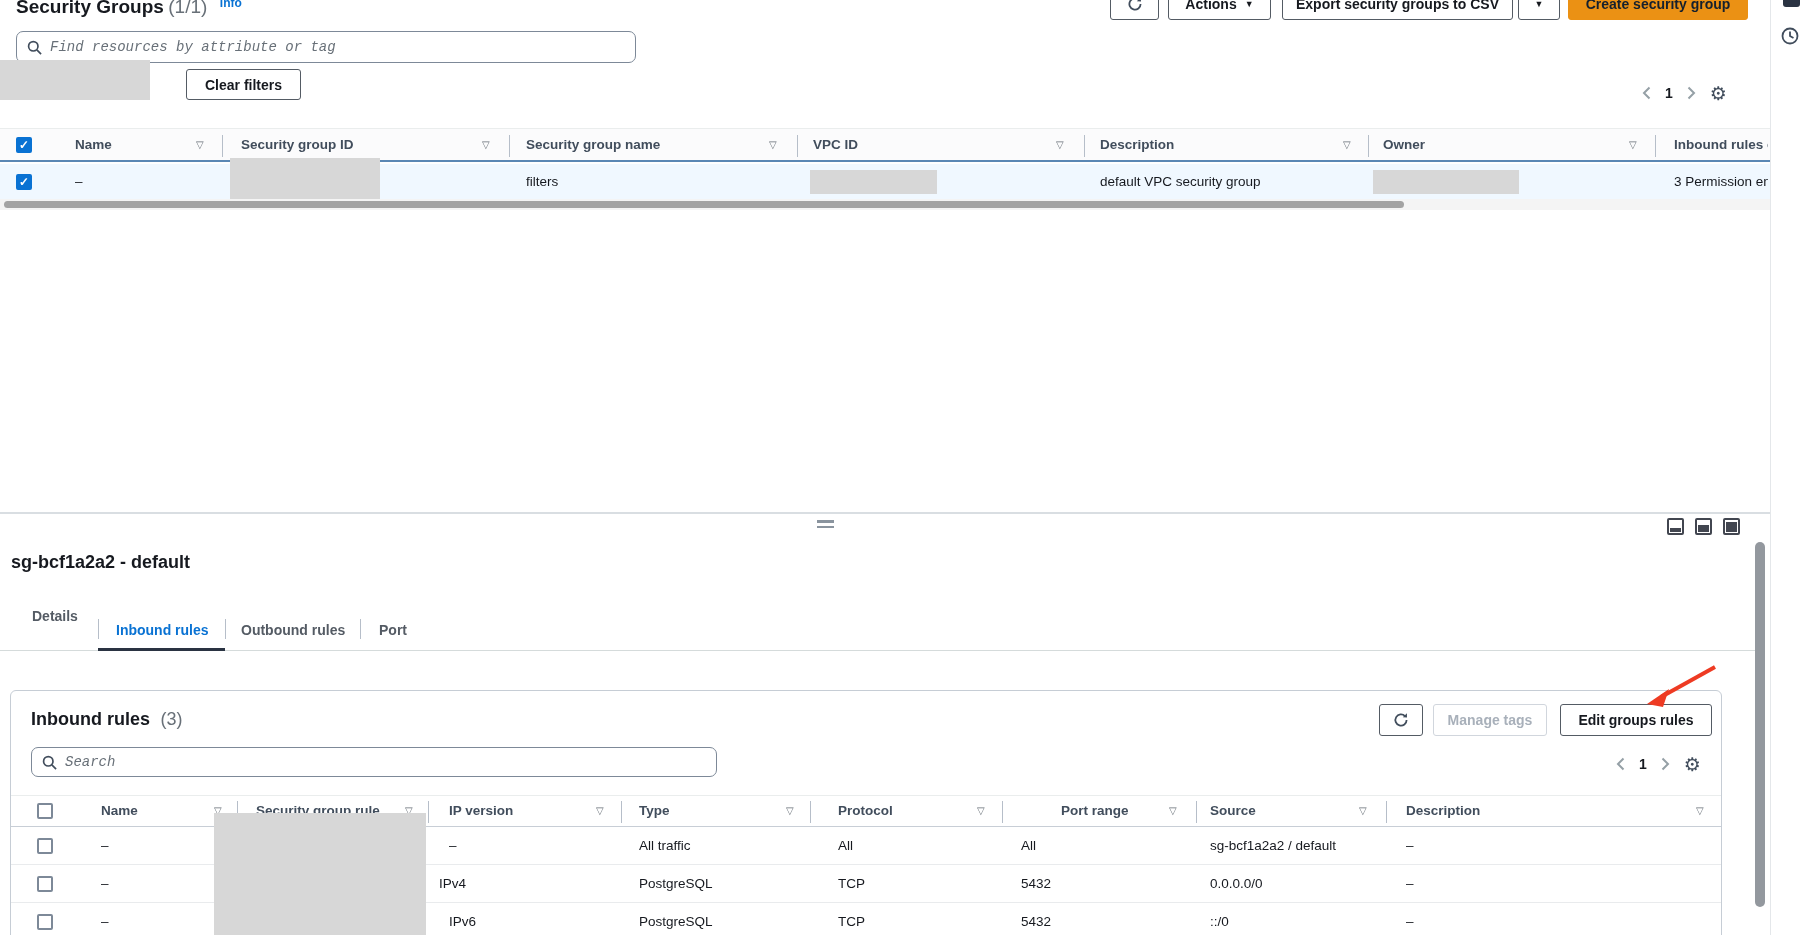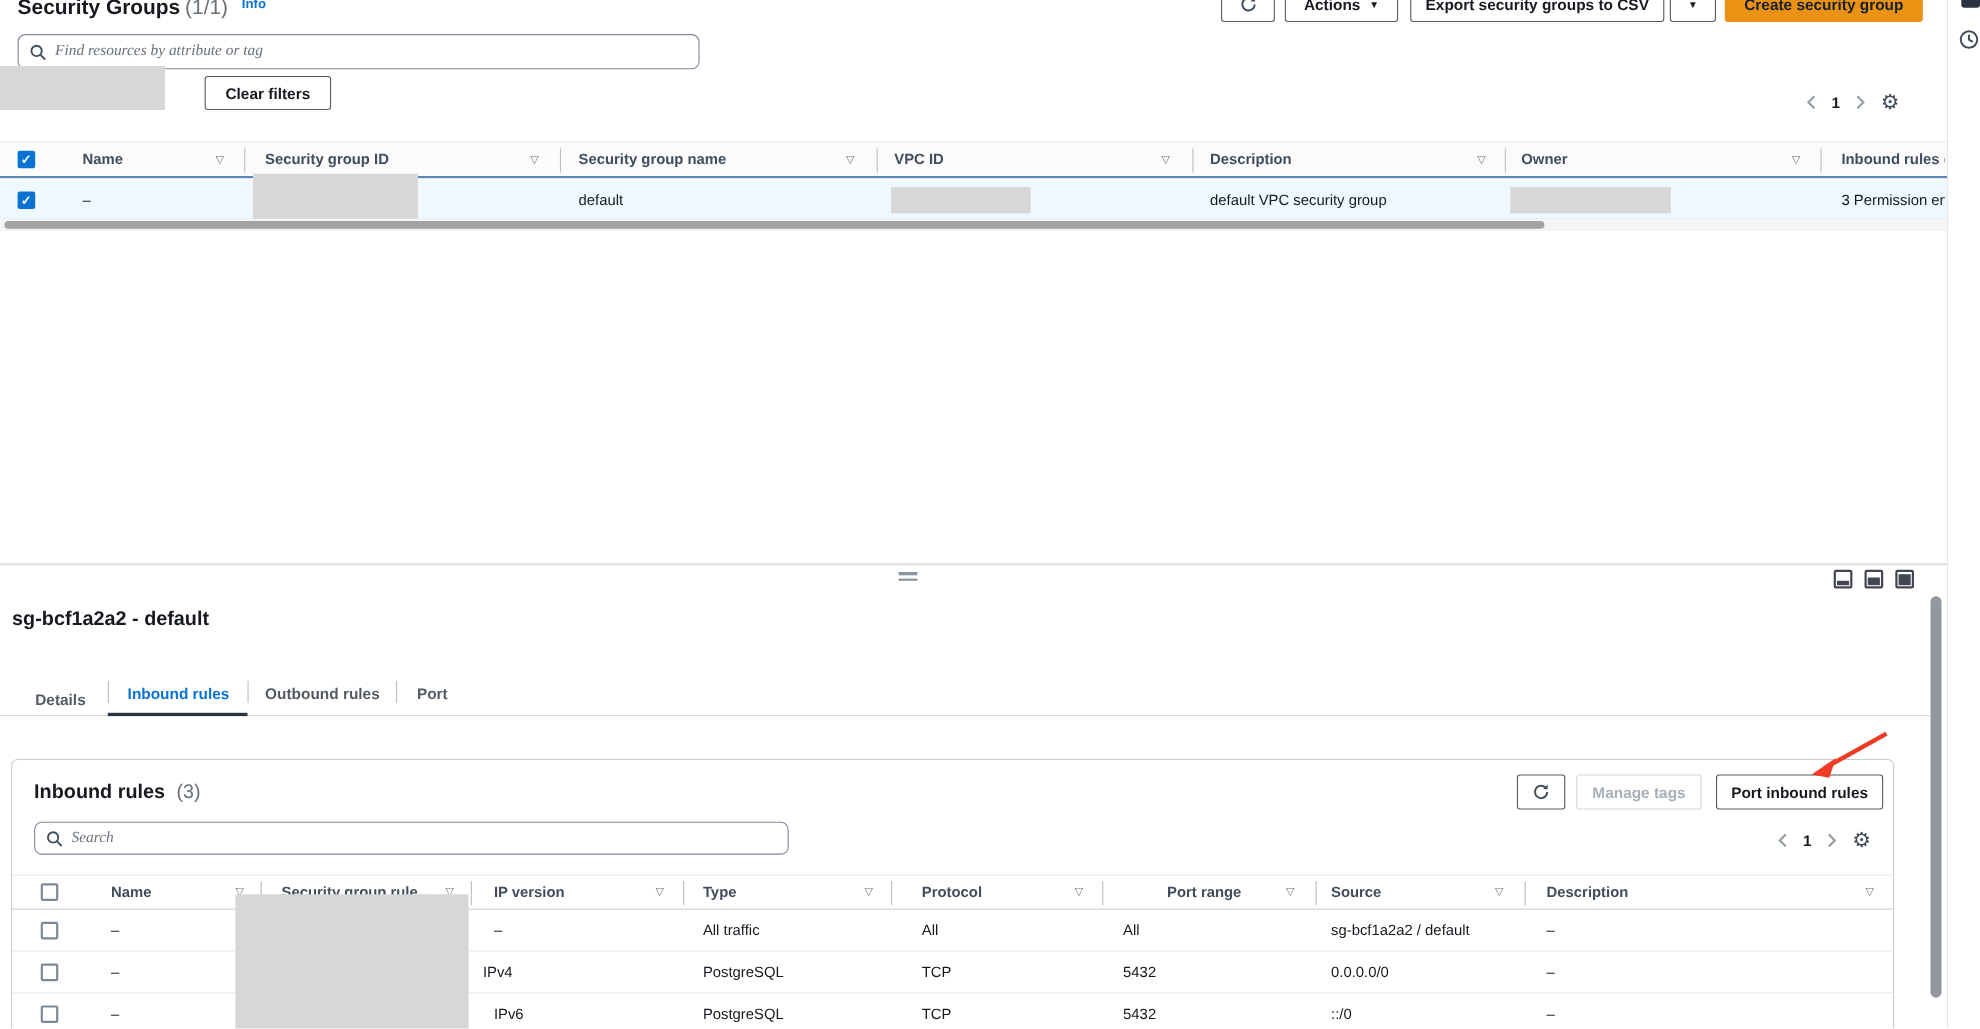--- a/index.html
+++ b/index.html
@@ -17,21 +17,21 @@
     border:1px solid #545b64; border-radius:3px; background:#fff;
     font-size:14px; font-weight:700; color:#16191f; cursor:pointer; }
   .btn.disabled { border-color:#d1d6dd; color:#a8b0ba; }
   .btn.primary { background:#eb9114; border:1px solid #eb9114; color:#14202e; }
   .caret { font-size:9px; color:#16191f; }
 
   .search-box { display:flex; align-items:center; gap:8px;
     border:1px solid #7d8998; border-radius:7px; background:#fff; padding:0 10px; }
   .search-box input { border:none; outline:none; flex:1; font-size:14px;
     font-style:italic; color:#0369a1; background:transparent;
-    font-family:Liberation Serif, serif; }
+    font-family:Liberation Mono, monospace; }
   .search-box input::placeholder { color:#687078; font-style:italic; }
 
   .redacted { background:#d7d7d7; }
 
   
   .th-label { font-size:13.5px; font-weight:700; color:#414d5c; white-space:nowrap; }
   .sort-arrow { font-size:10px; color:#687078; }
   .col-divider { width:1px; background:#b6bec9; }
   .cell { font-size:13.5px; color:#16191f; white-space:nowrap; }
 
@@ -135,21 +135,21 @@
       <div class="abs col-divider" style="left:1368px; top:6px; height:22px;"></div>
       <span class="abs th-label" style="left:1383px; top:8px;">Owner</span>
       <span class="abs sort-arrow" style="left:1629px; top:10px;">▽</span>
       <div class="abs col-divider" style="left:1655px; top:6px; height:22px;"></div>
       <span class="abs th-label" style="left:1674px; top:8px; width:94px; overflow:hidden;">Inbound rules c</span>
     </div>
 
     <div class="abs" style="left:0; top:36px; width:1770px; height:36px; background:#f0f8ff; border-bottom:1px solid #79aedb;">
       <div class="abs checkbox checked" style="left:16px; top:10px;">✓</div>
       <span class="abs cell" style="left:75px; top:10px;">–</span>
-      <span class="abs cell" style="left:526px; top:10px;">default</span>
+      <span class="abs cell" style="left:526px; top:10px;">filters</span>
       <span class="abs cell" style="left:1100px; top:10px;">default VPC security group</span>
       <span class="abs cell" style="left:1674px; top:10px; width:94px; overflow:hidden;">3 Permission en</span>
     </div>
 
     <div class="abs redacted" style="left:230px; top:30px; width:150px; height:42px;"></div>
     <div class="abs redacted" style="left:810px; top:42px; width:127px; height:24px;"></div>
     <div class="abs redacted" style="left:1373px; top:42px; width:146px; height:24px;"></div>
   </div>
 
   <div class="abs hscroll-track" style="left:0; top:199px; width:1770px; height:11px;">
@@ -169,21 +169,21 @@
     <div class="abs" style="left:1695px; top:4px; width:17px; height:17px; border:2px solid #424650; border-radius:2px;">
       <div style="position:absolute; left:1px; right:1px; bottom:1px; height:7px; background:#424650;"></div>
     </div>
     <div class="abs" style="left:1723px; top:4px; width:17px; height:17px; border:2px solid #424650; border-radius:2px;">
       <div style="position:absolute; left:1px; right:1px; bottom:1px; height:10px; background:#424650;"></div>
     </div>
 
     <div class="abs" style="left:11px; top:38px; font-size:18px; font-weight:700;">sg-bcf1a2a2 - default</div>
 
     <div class="abs" style="left:0; top:94px; width:1755px; height:43px; border-bottom:1px solid #d5dbdb;">
-      <span class="abs tab-label" style="left:32px; top:20px;">Details</span>
+      <span class="abs tab-label" style="left:32px; top:0;">Details</span>
       <div class="abs tab-sep" style="left:98px; top:11px;"></div>
       <span class="abs tab-label active" style="left:116px; top:14px;">Inbound rules</span>
       <div class="abs" style="left:98px; top:40px; width:127px; height:3px; background:#2a3342;"></div>
       <div class="abs tab-sep" style="left:225px; top:11px;"></div>
       <span class="abs tab-label" style="left:241px; top:14px;">Outbound rules</span>
       <div class="abs tab-sep" style="left:360px; top:11px;"></div>
       <span class="abs tab-label" style="left:379px; top:14px;">Port</span>
     </div>
 
     <div class="abs card" style="left:10px; top:176px; width:1712px; height:300px;">
@@ -196,21 +196,21 @@
       <div class="abs btn" style="left:1368px; top:13px; width:44px; height:32px;">
         <svg width="16" height="16" viewBox="0 0 16 16">
           <path d="M13.6 8a5.6 5.6 0 1 1-1.6-3.95" fill="none" stroke="#414d5c" stroke-width="1.8"></path>
           <path d="M13.9 1.2 14 5.4 9.8 5.3z" fill="#414d5c"></path>
         </svg>
       </div>
       <div class="abs btn disabled" style="left:1422px; top:13px; width:114px; height:32px;">
         <span>Manage tags</span>
       </div>
       <div class="abs btn" style="left:1549px; top:13px; width:152px; height:32px;">
-        <span>Port inbound rules</span>
+        <span>Edit groups rules</span>
       </div>
 
       <div class="abs search-box" style="left:20px; top:56px; width:686px; height:30px;">
         <svg width="15" height="15" viewBox="0 0 16 16">
           <circle cx="6.7" cy="6.7" r="5" fill="none" stroke="#414d5c" stroke-width="1.8"></circle>
           <line x1="10.5" y1="10.5" x2="15" y2="15" stroke="#414d5c" stroke-width="1.8"></line>
         </svg>
         <input type="text" placeholder="Search" style="">
       </div>
 

